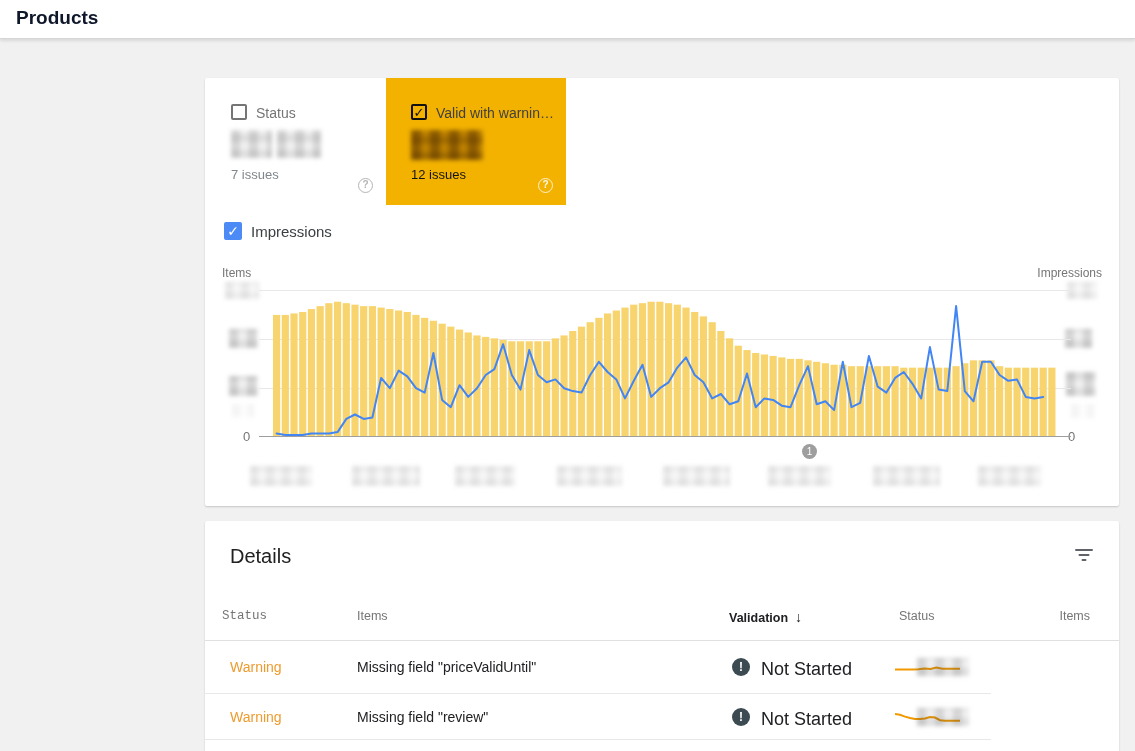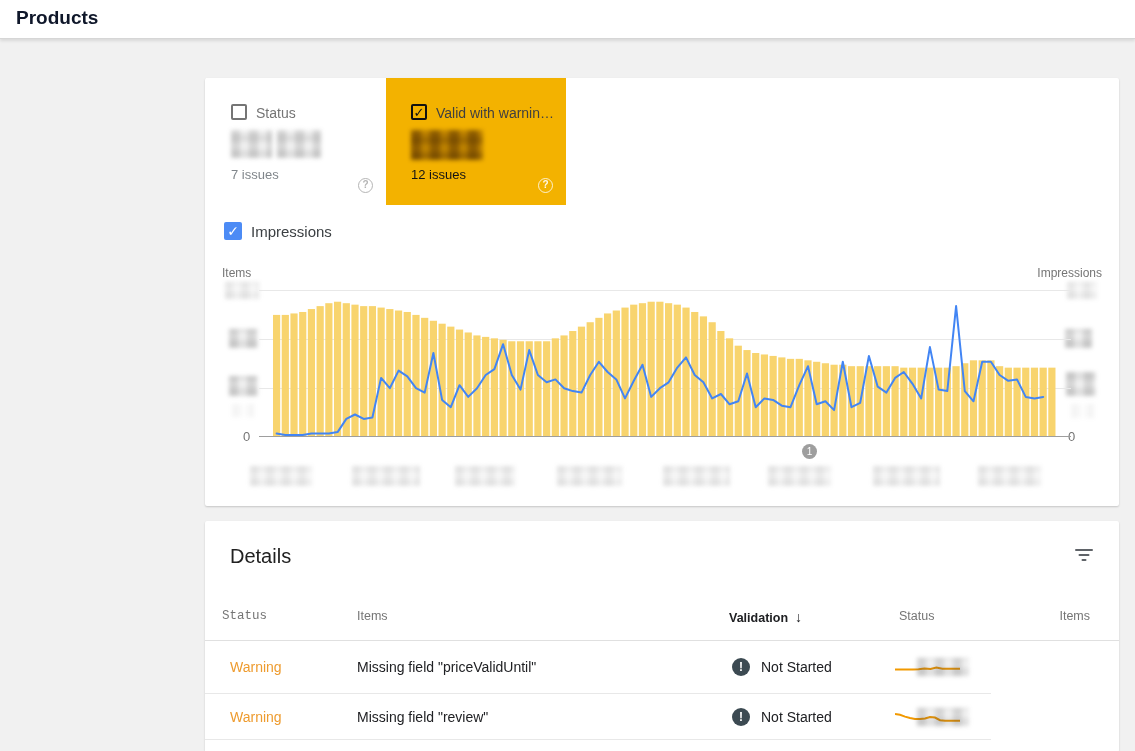--- a/index.html
+++ b/index.html
@@ -94,21 +94,21 @@
   .trow.r0 { top:120px; height:53px; }
   .trow.r1 { top:173px; height:46px; }
   .trow.r2 { top:219px; height:13px; border-bottom:none; }
   .cell { position:absolute; top:50%; transform:translateY(-50%); font-size:14px; white-space:nowrap; }
   .cell-status { left:25px; color:#EE9B2E; }
   .cell-type { left:152px; color:#202124; }
   .cell-validation { left:527px; height:18px; }
   .excl { position:absolute; left:0; top:0; width:18px; height:18px; border-radius:50%; background:#3C4A52;
           color:#fff; font-size:12px; font-weight:700; line-height:18px; text-align:center; }
   .excl::after { content:"!"; }
-  .nstext { position:absolute; left:29px; top:1px; font-size:14px; color:#202124; }
+  .nstext { position:absolute; left:29px; top:1px; font-size:18px; color:#202124; }
   .cell-trend { left:690px; height:22px; }
   .cell-items { right:22px; width:52px; height:18px; }
 </style>
 </head>
 <body>
 
 <div class="topbar">
   <div class="title">Products</div>
 </div>
 

